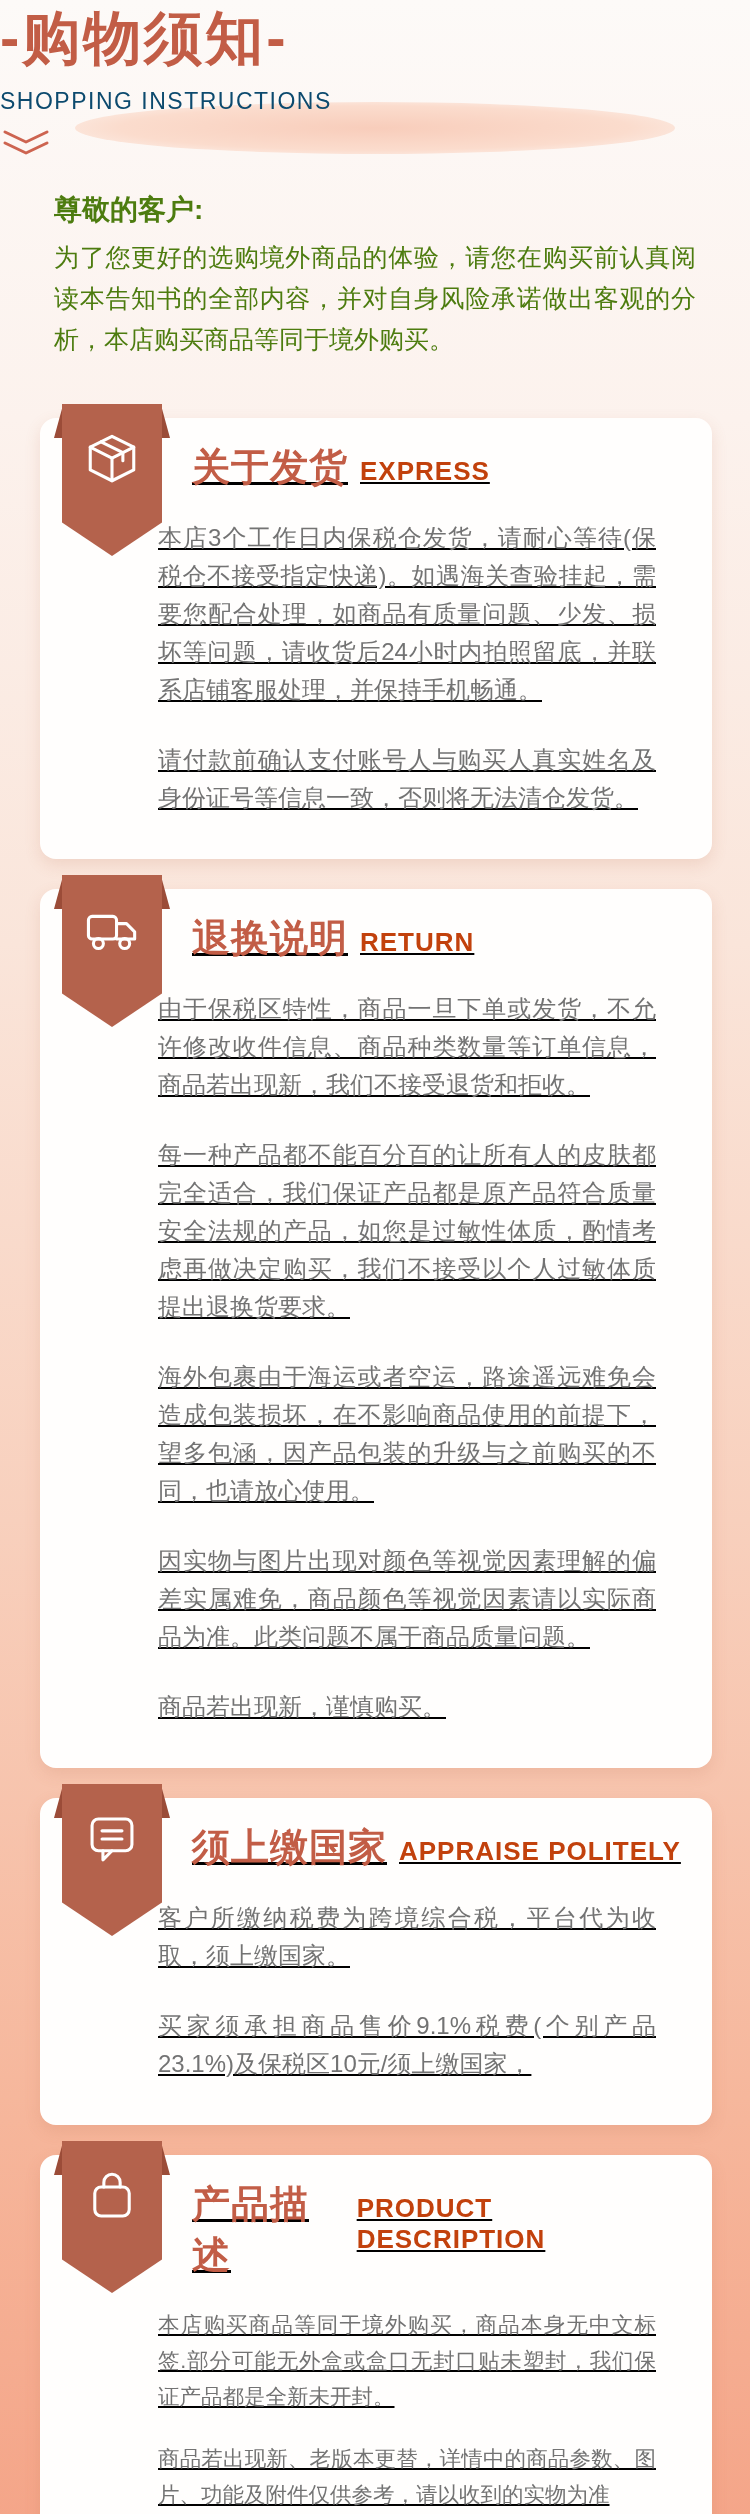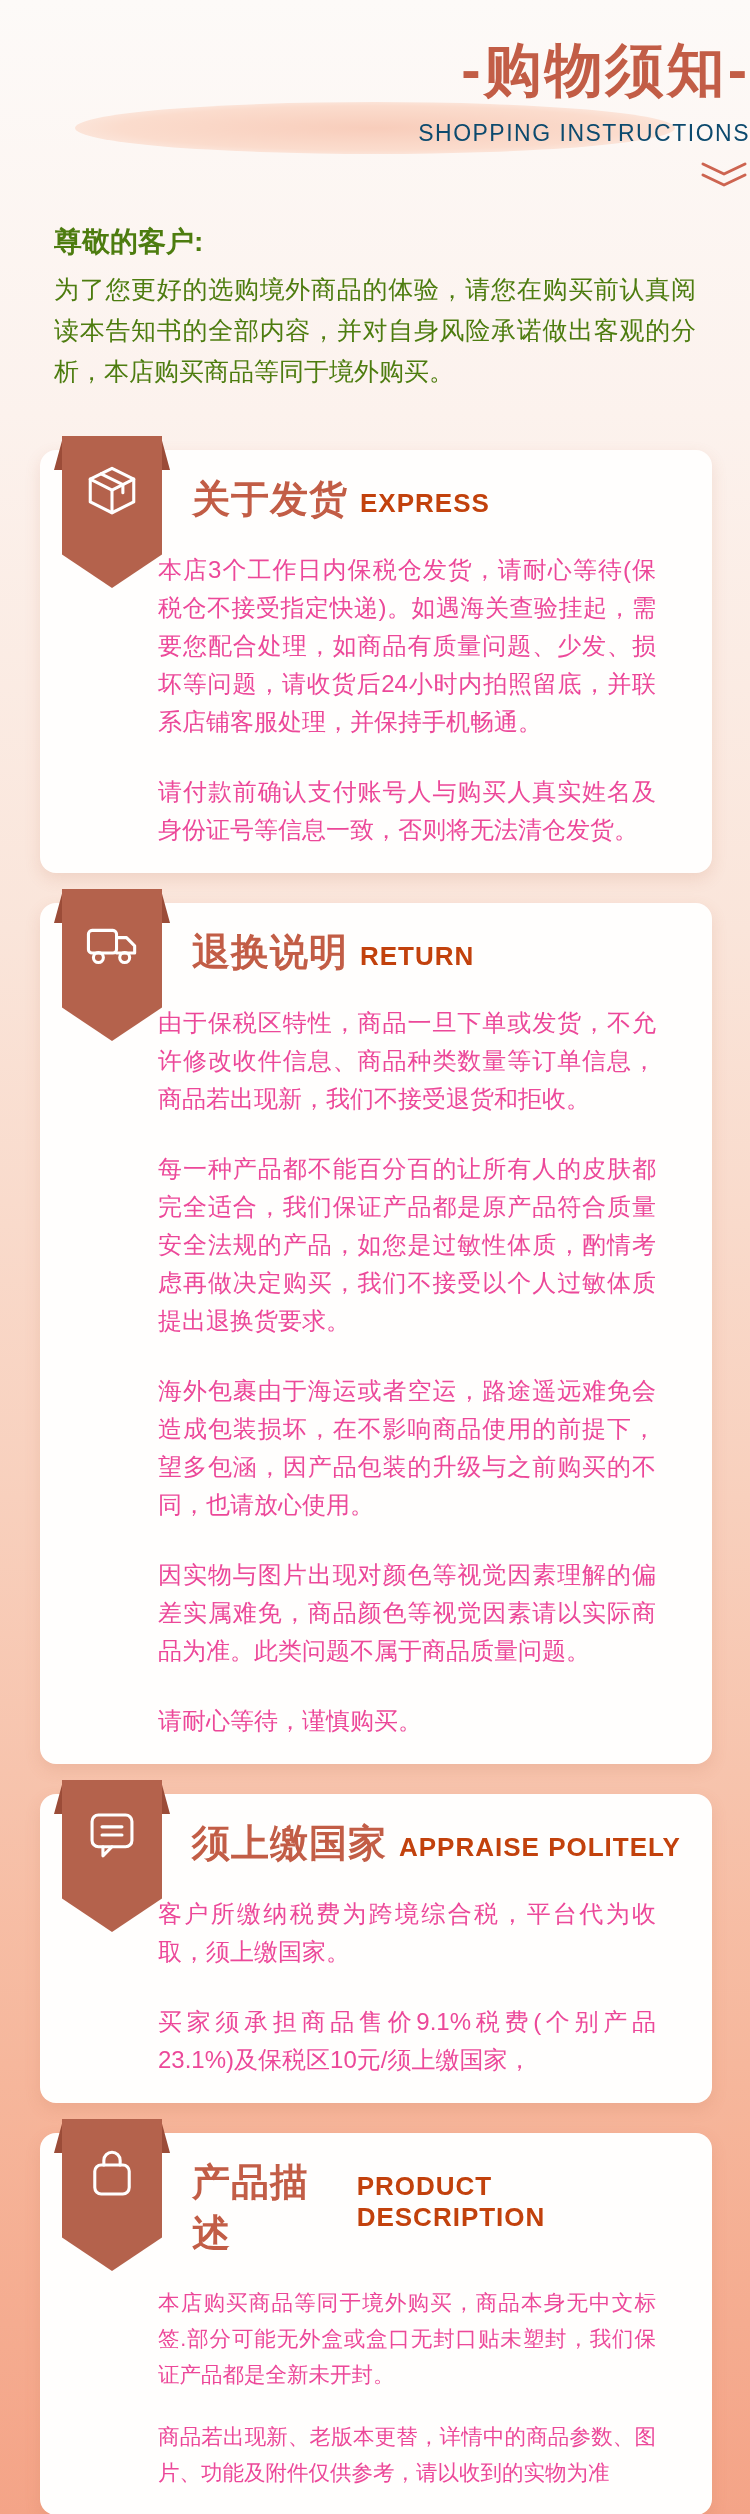--- a/index.html
+++ b/index.html
@@ -6,21 +6,21 @@
   body{
     width:750px;
     min-height:2514px;
     font-family:"Liberation Sans","DejaVu Sans",sans-serif;
     background:linear-gradient(180deg,#fdfaf8 0%,#fcf2ed 16%,#fae5da 36%,#f8d0bd 58%,#f6b79c 80%,#f4a184 100%);
     box-sizing:border-box;
     padding-bottom:36px;
     overflow:hidden;
   }
   
-  .header{position:relative;text-align:right;padding-top:32px;}
+  .header{position:relative;text-align:left;}
   .title-ellipse{
     position:absolute;left:50%;top:102px;transform:translateX(-50%);
     width:600px;height:52px;border-radius:50%;
     background:radial-gradient(ellipse at center,#f8cdbb 0%,#fbdccd 60%,rgba(251,223,208,0) 98%);
   }
   .page-title{
     position:relative;z-index:1;margin:0;
     font-size:58px;font-weight:bold;color:#c25d46;letter-spacing:3px;
   }
   .page-subtitle{
@@ -32,20 +32,21 @@
   .intro{margin:30px 54px 0 54px;color:#4d7c0f;}
   .intro-greeting{font-size:28px;font-weight:bold;margin:0 0 8px 0;}
   .intro-text{font-size:25px;line-height:41px;margin:0;text-align:justify;}
   
   .card{
     position:relative;
     margin:0 38px 30px 40px;
     background:#fffefd;
     border-radius:16px;
     box-shadow:0 6px 16px rgba(186,104,74,0.16);
+    text-decoration:underline;
   }
   .card:first-of-type{margin-top:58px;}
   .ribbon{
     position:absolute;top:-14px;left:22px;width:100px;height:152px;
   }
   .ribbon-fold{
     position:absolute;top:0;left:-8px;width:116px;height:34px;
     background:#9b4c38;
     clip-path:polygon(0 100%,8% 0,92% 0,100% 100%);
   }
@@ -55,21 +56,21 @@
     clip-path:polygon(0 0,100% 0,100% 78%,50% 100%,0 78%);
     display:flex;justify-content:center;
   }
   .ribbon-body svg{margin-top:26px;}
   .card-head{
     display:flex;align-items:baseline;
     padding:24px 30px 0 152px;
   }
   .card-title{font-size:38px;font-weight:bold;color:#c25d46;margin:0;letter-spacing:1px;}
   .card-subtitle{font-size:26px;font-weight:bold;color:#c2410c;margin-left:12px;letter-spacing:1px;}
-  .card-body{padding:26px 56px 24px 118px;color:#ec4899;}
+  .card-body{padding:26px 56px 42px 118px;color:#737373;}
   .card-body p{font-size:24px;line-height:38px;margin:0 0 32px 0;text-align:justify;}
   .card-body p:last-child{margin-bottom:0;}
   .card-product .card-body p{font-size:21.5px;line-height:36px;margin-bottom:26px;}
   .card-product .card-body p:last-child{margin-bottom:0;}
 </style>
 </head>
 <body>
 
 <div class="header">
   <div class="title-ellipse"></div>
@@ -128,21 +129,21 @@
   </div>
   <div class="card-head">
     <h2 class="card-title">退换说明</h2>
     <span class="card-subtitle">RETURN</span>
   </div>
   <div class="card-body">
     <p>由于保税区特性，商品一旦下单或发货，不允许修改收件信息、商品种类数量等订单信息，商品若出现新，我们不接受退货和拒收。</p>
     <p>每一种产品都不能百分百的让所有人的皮肤都完全适合，我们保证产品都是原产品符合质量安全法规的产品，如您是过敏性体质，酌情考虑再做决定购买，我们不接受以个人过敏体质提出退换货要求。</p>
     <p>海外包裹由于海运或者空运，路途遥远难免会造成包装损坏，在不影响商品使用的前提下，望多包涵，因产品包装的升级与之前购买的不同，也请放心使用。</p>
     <p>因实物与图片出现对颜色等视觉因素理解的偏差实属难免，商品颜色等视觉因素请以实际商品为准。此类问题不属于商品质量问题。</p>
-    <p>请耐心等待，谨慎购买。</p>
+    <p>商品若出现新，谨慎购买。</p>
   </div>
 </section>
 
 <section class="card card-tax">
   <div class="ribbon">
     <div class="ribbon-fold"></div>
     <div class="ribbon-body">
       <span>
         <svg width="58" height="58" viewBox="0 0 64 64" fill="none" stroke="#ffffff" stroke-width="3.4" stroke-linecap="round" stroke-linejoin="round">
           <rect x="10" y="10" width="44" height="35" rx="7"></rect>

